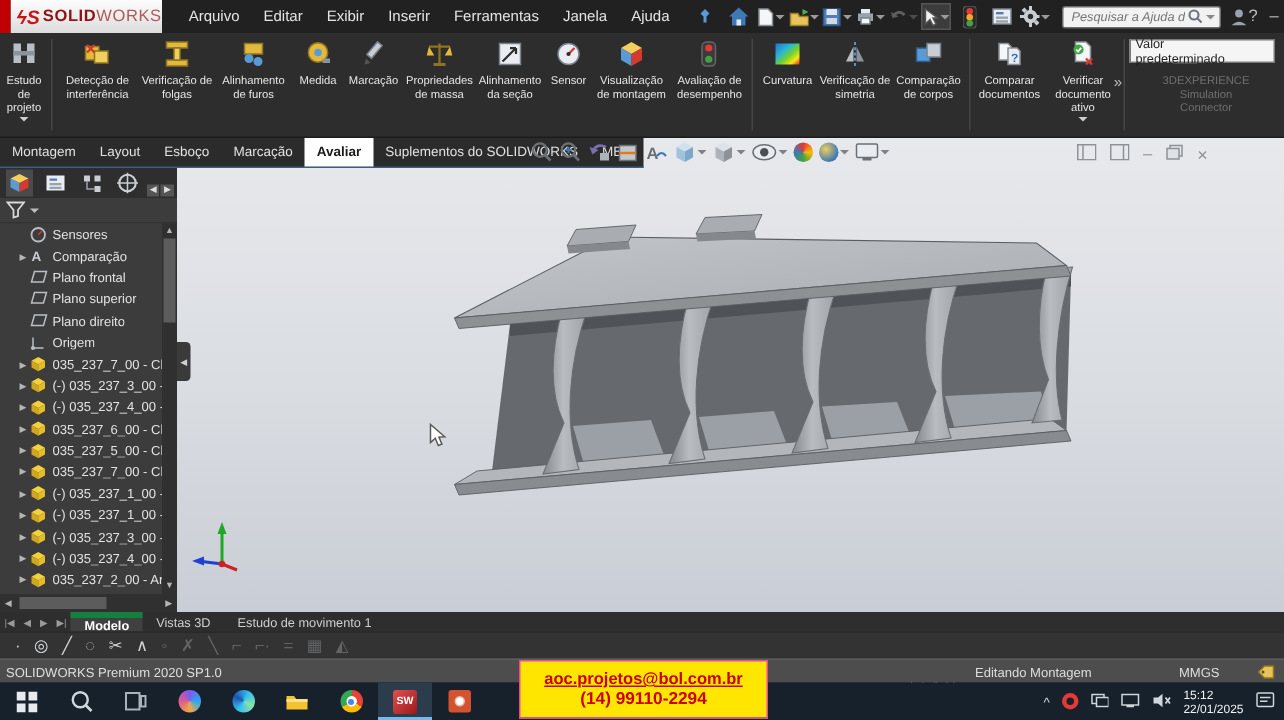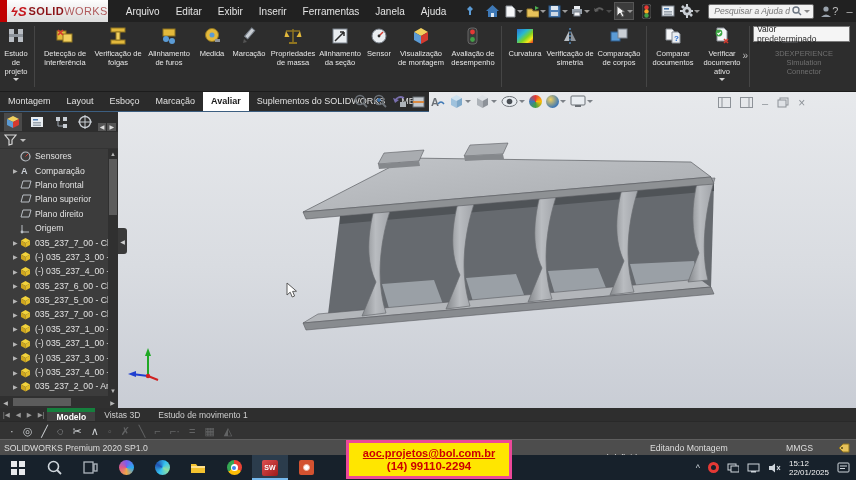--- a/index.html
+++ b/index.html
@@ -64,21 +64,21 @@
   
   #bottomtabs{position:absolute;left:0;top:408px;width:856px;height:13px;background:#2e2e2e;display:flex;align-items:center;}
   .bnav{color:#9a9a9a;font-size:6.5px;padding:0 3px;}
   .btab{color:#cfcfcf;font-size:8.5px;padding:1px 9px;height:13px;display:flex;align-items:center;}
   .btab.active{background:#404040;color:#ffffff;font-weight:bold;border-top:4px solid #15803d;}
   #sketchbar{position:absolute;left:0;top:421px;width:856px;height:18px;background:#333333;display:flex;align-items:center;gap:9px;padding-left:10px;border-top:1px solid #292929;}
   .skico{color:#cfd3d6;font-size:11px;line-height:16px;}
   .skico.off{opacity:.3;}
   #statusbar{position:absolute;left:0;top:439px;width:856px;height:16px;background:#4d4d4d;border-top:1px solid #5e5e5e;color:#dddddd;font-size:8.7px;display:flex;align-items:center;}
   
-  #banner{position:absolute;left:346px;top:440px;width:166px;height:39px;background:#ffe600;border:3px solid #ec4899;z-index:60;display:flex;flex-direction:column;align-items:center;justify-content:center;}
+  #banner{position:absolute;left:346px;top:440px;width:166px;height:39px;background:#ffe600;border:1px solid #ec4899;z-index:60;display:flex;flex-direction:column;align-items:center;justify-content:center;}
   #banner .bmail{color:#cc0000;font-weight:bold;font-size:11px;text-decoration:underline;}
   #banner .bphone{color:#cc0000;font-weight:bold;font-size:11.5px;margin-top:1px;}
   
   #taskbar{position:absolute;left:0;top:455px;width:856px;height:25px;background:#17212b;display:flex;align-items:center;}
   .tb-app{width:36px;height:25px;display:flex;align-items:center;justify-content:center;}
   .tb-app.active{background:#2b3c4c;box-shadow:inset 0 -2px 0 #76b9ed;}
   #tray{position:absolute;right:0;top:455px;height:25px;display:flex;align-items:center;gap:8px;padding-right:6px;}
   #weather{position:absolute;left:558px;top:455px;height:25px;display:flex;align-items:center;gap:5px;color:#f2f2f2;font-size:9.5px;}
   #clock{color:#f2f2f2;font-size:8px;line-height:9px;}
   .trayico{color:#cfd6dc;font-size:9px;}

